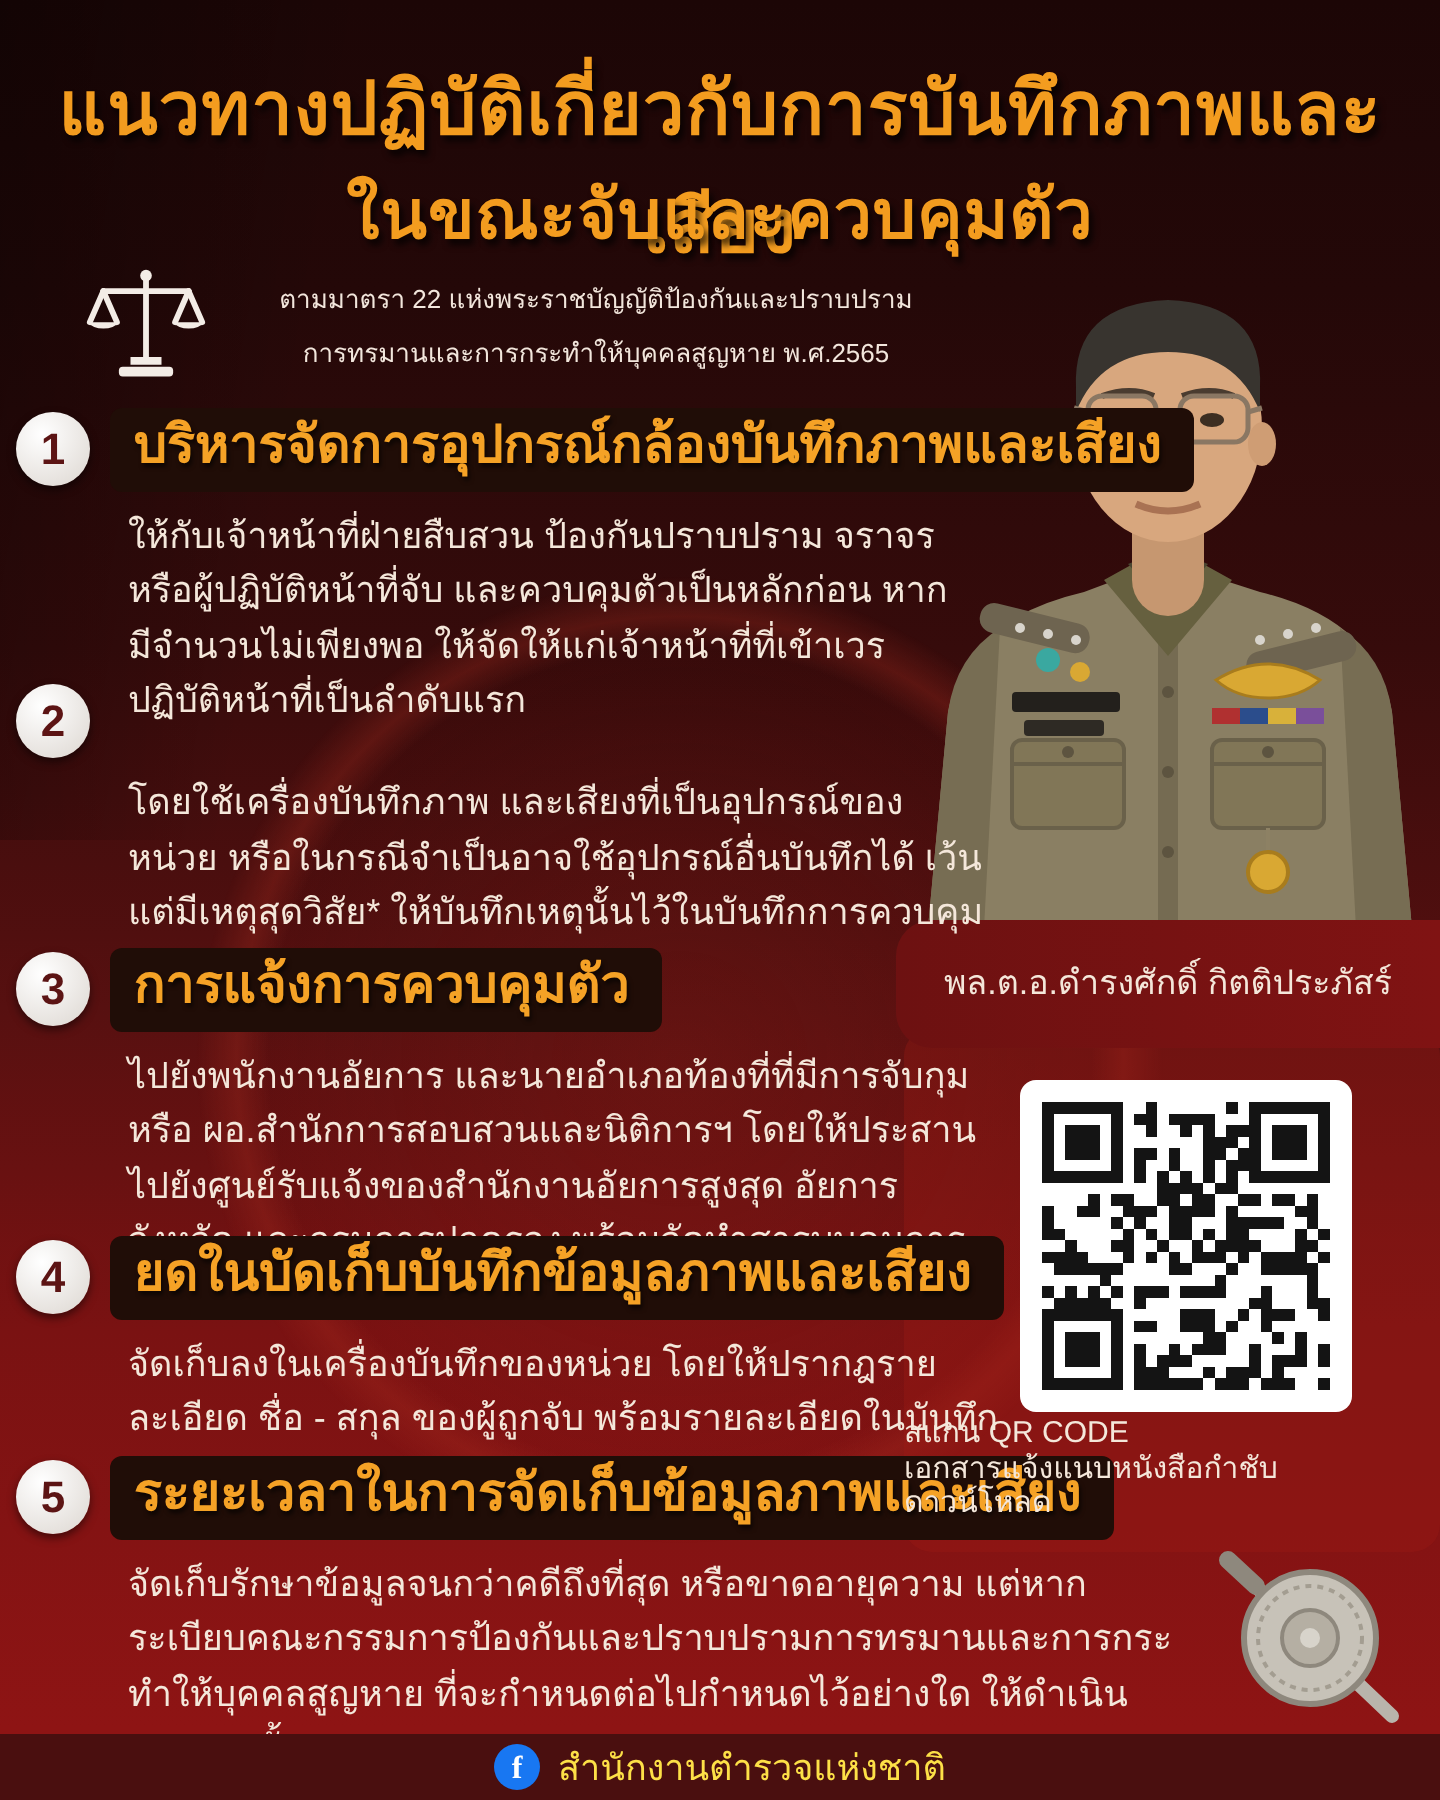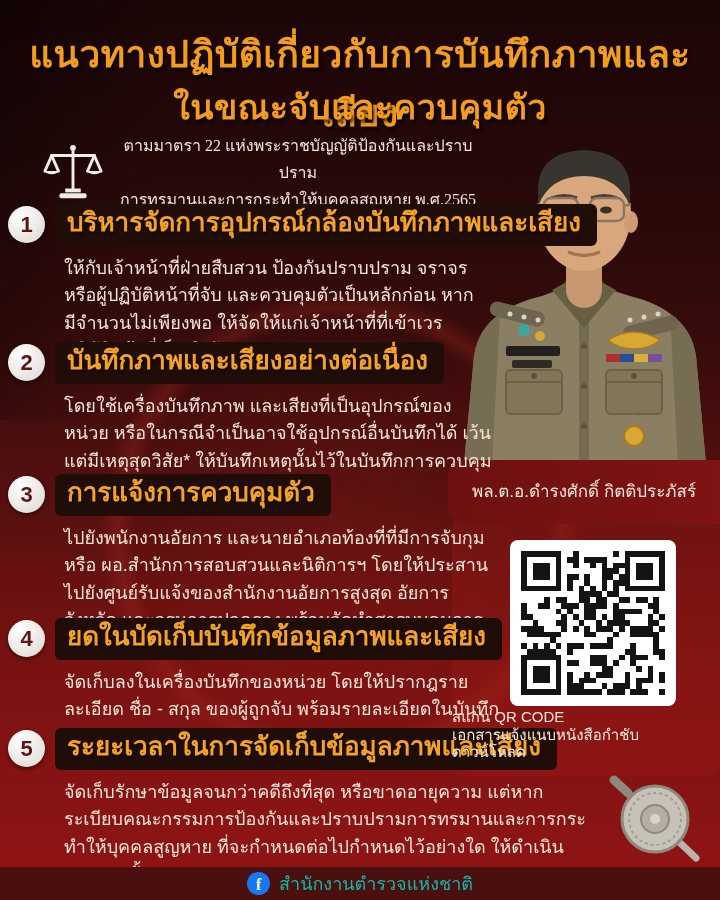--- a/index.html
+++ b/index.html
@@ -24,21 +24,21 @@
   .title{
     position:absolute;left:0;width:720px;text-align:center;
     color:#f39c1f;font-weight:bold;
     text-shadow:2px 3px 3px rgba(0,0,0,0.7);
     letter-spacing:0.5px;
   }
   .title1{top:24px;font-size:37px;}
   .title2{top:80px;font-size:34px;}
   .subtitle-row{position:absolute;left:42px;top:132px;display:flex;align-items:center;gap:14px;width:440px;}
   .scales{width:62px;height:62px;flex:0 0 62px;}
-  .subtitle{color:#f2e6dc;font-size:16px;line-height:27px;text-align:center;width:360px;font-family:Liberation Serif, serif;}
+  .subtitle{color:#f2e6dc;font-size:13px;line-height:27px;text-align:center;width:360px;}
   
   .photo{position:absolute;left:448px;top:124px;width:272px;height:340px;z-index:1;}
   
   .caption-panel{
     position:absolute;left:448px;top:460px;width:272px;height:64px;z-index:2;
     background:linear-gradient(90deg,#6d1111,#801313);
     border-radius:18px 0 0 18px;
     display:flex;flex-direction:column;justify-content:center;align-items:center;
     color:#f4e7da;font-size:17px;line-height:24px;text-align:center;
   }
@@ -84,21 +84,21 @@
   .footer{
     position:absolute;left:0;bottom:0;width:720px;height:33px;background:#4a0f0f;z-index:3;
     display:flex;align-items:center;justify-content:center;gap:9px;
   }
   .fb-circle{
     width:23px;height:23px;border-radius:50%;background:#1877f2;
     color:#ffffff;font-weight:bold;font-size:16px;
     display:flex;align-items:flex-end;justify-content:center;line-height:21px;
     font-family:"Liberation Serif",serif;
   }
-  .footer-text{color:#14b8a6;font-size:18px;}
+  .footer-text{color:#fde047;font-size:18px;}
 </style>
 </head>
 <body>
 
 <div class="poster">
   <div class="watermark"></div>
   <div class="smoke"></div>
 
   <div class="title title1">แนวทางปฏิบัติเกี่ยวกับการบันทึกภาพและเสียง</div>
   <div class="title title2">ในขณะจับและควบคุมตัว</div>
@@ -211,21 +211,20 @@
     <div class="sec-head">
       <div class="badge">1</div>
       <div class="bar">บริหารจัดการอุปกรณ์กล้องบันทึกภาพและเสียง</div>
     </div>
     <div class="body-text">ให้กับเจ้าหน้าที่ฝ่ายสืบสวน ป้องกันปราบปราม จราจร หรือผู้ปฏิบัติหน้าที่จับ และควบคุมตัวเป็นหลักก่อน หากมีจำนวนไม่เพียงพอ ให้จัดให้แก่เจ้าหน้าที่ที่เข้าเวรปฏิบัติหน้าที่เป็นลำดับแรก</div>
   </div>
 
   <div class="sec" style="top:342px">
     <div class="sec-head">
       <div class="badge">2</div>
-      <div class="bar">บันทึกภาพและเสียงอย่างต่อเนื่อง</div>
     </div>
     <div class="body-text" style="width:432px">โดยใช้เครื่องบันทึกภาพ และเสียงที่เป็นอุปกรณ์ของหน่วย หรือในกรณีจำเป็นอาจใช้อุปกรณ์อื่นบันทึกได้ เว้นแต่มีเหตุสุดวิสัย* ให้บันทึกเหตุนั้นไว้ในบันทึกการควบคุมตัวฯ</div>
   </div>
 
   <div class="sec" style="top:474px">
     <div class="sec-head">
       <div class="badge">3</div>
       <div class="bar">การแจ้งการควบคุมตัว</div>
     </div>
     <div class="body-text" style="width:438px">ไปยังพนักงานอัยการ และนายอำเภอท้องที่ที่มีการจับกุม หรือ ผอ.สำนักการสอบสวนและนิติการฯ โดยให้ประสานไปยังศูนย์รับแจ้งของสำนักงานอัยการสูงสุด อัยการจังหวัด และกรมการปกครอง พร้อมจัดทำสารบบคุมการแจ้ง</div>

